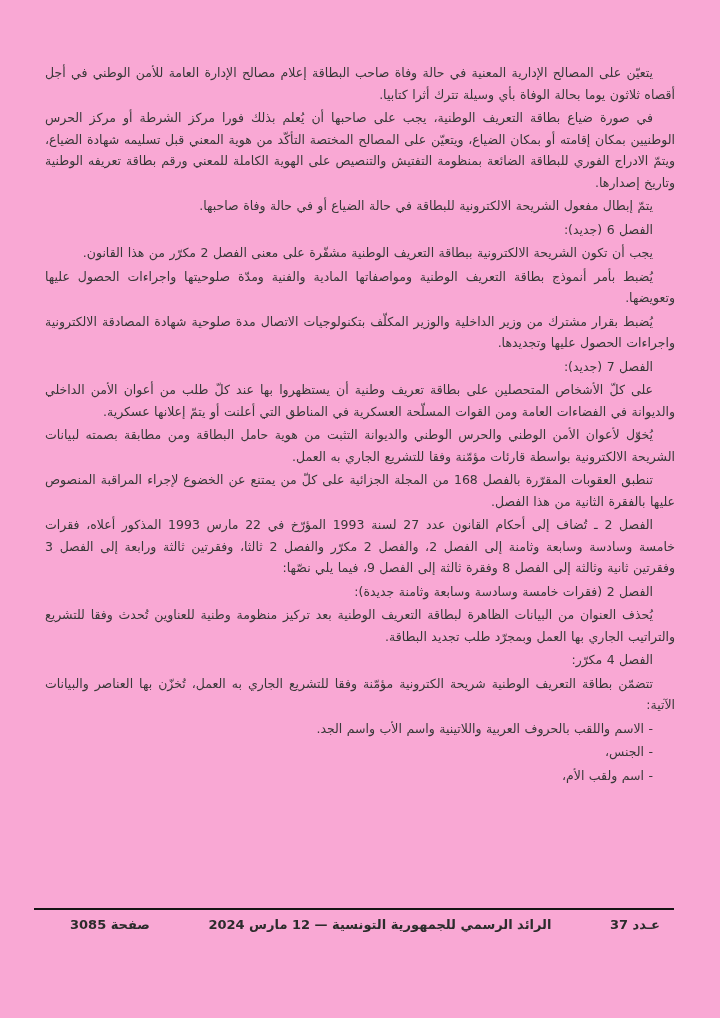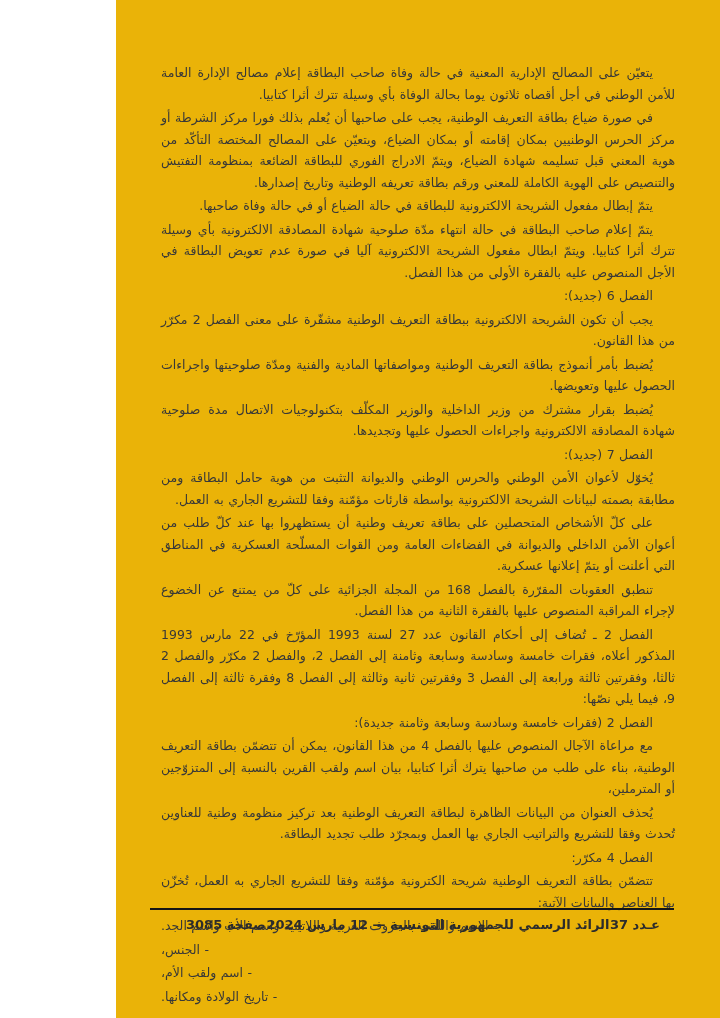--- a/index.html
+++ b/index.html
@@ -2,23 +2,23 @@
 <html lang="ar" dir="rtl"><head>
 <meta charset="utf-8">
 <style>
   html, body {
     margin: 0;
     padding: 0;
     background: #ffffff;
   }
   .page {
     position: relative;
-    width: 604px;
+    width: 720px;
     height: 1018px;
-    background: #eab308;
+    background: #f9a8d4;
     overflow: hidden;
     direction: rtl;
     font-family: "DejaVu Sans", sans-serif;
     color: #383838;
   }
   .content {
     position: absolute;
     top: 62px;
     right: 45px;
     left: 45px;
@@ -27,21 +27,21 @@
     margin: 0 0 2px 0;
     font-size: 12.5px;
     line-height: 21.5px;
     text-align: justify;
     text-indent: 22px;
     word-spacing: 0.5px;
   }
   .para.heading {
   }
   .para.list-item {
-    text-align: left;
+    text-align: right;
   }
   .footer {
     position: absolute;
     top: 908px;
     left: 34px;
     right: 46px;
   }
   .footer-rule {
     border: 0;
     border-top: 2.5px solid #151515;
@@ -59,39 +59,36 @@
 </style>
 </head>
 <body>
 
 <div class="page">
 
   <div class="content">
     <p class="para">يتعيّن على المصالح الإدارية المعنية في حالة وفاة صاحب البطاقة إعلام مصالح الإدارة العامة للأمن الوطني في أجل أقصاه ثلاثون يوما بحالة الوفاة بأي وسيلة تترك أثرا كتابيا.</p>
     <p class="para">في صورة ضياع بطاقة التعريف الوطنية، يجب على صاحبها أن يُعلم بذلك فورا مركز الشرطة أو مركز الحرس الوطنيين بمكان إقامته أو بمكان الضياع، ويتعيّن على المصالح المختصة التأكّد من هوية المعني قبل تسليمه شهادة الضياع، ويتمّ الادراج الفوري للبطاقة الضائعة بمنظومة التفتيش والتنصيص على الهوية الكاملة للمعني ورقم بطاقة تعريفه الوطنية وتاريخ إصدارها.</p>
     <p class="para">يتمّ إبطال مفعول الشريحة الالكترونية للبطاقة في حالة الضياع أو في حالة وفاة صاحبها.</p>
-    <p class="para">يتمّ إعلام صاحب البطاقة في حالة انتهاء مدّة صلوحية شهادة المصادقة الالكترونية بأي وسيلة تترك أثرا كتابيا. ويتمّ ابطال مفعول الشريحة الالكترونية آليا في صورة عدم تعويض البطاقة في الأجل المنصوص عليه بالفقرة الأولى من هذا الفصل.</p>
     <p class="para heading">الفصل 6 (جديد):</p>
     <p class="para">يجب أن تكون الشريحة الالكترونية ببطاقة التعريف الوطنية مشفّرة على معنى الفصل 2 مكرّر من هذا القانون.</p>
     <p class="para">يُضبط بأمر أنموذج بطاقة التعريف الوطنية ومواصفاتها المادية والفنية ومدّة صلوحيتها واجراءات الحصول عليها وتعويضها.</p>
     <p class="para">يُضبط بقرار مشترك من وزير الداخلية والوزير المكلّف بتكنولوجيات الاتصال مدة صلوحية شهادة المصادقة الالكترونية واجراءات الحصول عليها وتجديدها.</p>
     <p class="para heading">الفصل 7 (جديد):</p>
+    <p class="para">على كلّ الأشخاص المتحصلين على بطاقة تعريف وطنية أن يستظهروا بها عند كلّ طلب من أعوان الأمن الداخلي والديوانة في الفضاءات العامة ومن القوات المسلّحة العسكرية في المناطق التي أعلنت أو يتمّ إعلانها عسكرية.</p>
     <p class="para">يُخوّل لأعوان الأمن الوطني والحرس الوطني والديوانة التثبت من هوية حامل البطاقة ومن مطابقة بصمته لبيانات الشريحة الالكترونية بواسطة قارئات مؤمّنة وفقا للتشريع الجاري به العمل.</p>
-    <p class="para">على كلّ الأشخاص المتحصلين على بطاقة تعريف وطنية أن يستظهروا بها عند كلّ طلب من أعوان الأمن الداخلي والديوانة في الفضاءات العامة ومن القوات المسلّحة العسكرية في المناطق التي أعلنت أو يتمّ إعلانها عسكرية.</p>
     <p class="para">تنطبق العقوبات المقرّرة بالفصل 168 من المجلة الجزائية على كلّ من يمتنع عن الخضوع لإجراء المراقبة المنصوص عليها بالفقرة الثانية من هذا الفصل.</p>
     <p class="para">الفصل 2 ـ تُضاف إلى أحكام القانون عدد 27 لسنة 1993 المؤرّخ في 22 مارس 1993 المذكور أعلاه، فقرات خامسة وسادسة وسابعة وثامنة إلى الفصل 2، والفصل 2 مكرّر والفصل 2 ثالثا، وفقرتين ثالثة ورابعة إلى الفصل 3 وفقرتين ثانية وثالثة إلى الفصل 8 وفقرة ثالثة إلى الفصل 9، فيما يلي نصّها:</p>
     <p class="para heading">الفصل 2 (فقرات خامسة وسادسة وسابعة وثامنة جديدة):</p>
-    <p class="para">مع مراعاة الآجال المنصوص عليها بالفصل 4 من هذا القانون، يمكن أن تتضمّن بطاقة التعريف الوطنية، بناء على طلب من صاحبها يترك أثرا كتابيا، بيان اسم ولقب القرين بالنسبة إلى المتزوّجين أو المترملين،</p>
     <p class="para">يُحذف العنوان من البيانات الظاهرة لبطاقة التعريف الوطنية بعد تركيز منظومة وطنية للعناوين تُحدث وفقا للتشريع والتراتيب الجاري بها العمل وبمجرّد طلب تجديد البطاقة.</p>
     <p class="para heading">الفصل 4 مكرّر:</p>
     <p class="para">تتضمّن بطاقة التعريف الوطنية شريحة الكترونية مؤمّنة وفقا للتشريع الجاري به العمل، تُخزّن بها العناصر والبيانات الآتية:</p>
     <p class="para list-item">- الاسم واللقب بالحروف العربية واللاتينية واسم الأب واسم الجد.</p>
     <p class="para list-item">- الجنس،</p>
     <p class="para list-item">- اسم ولقب الأم،</p>
-    <p class="para list-item">- تاريخ الولادة ومكانها.</p>
   </div>
 
   <div class="footer">
     <div class="footer-rule"></div>
     <div class="footer-row">
       <span>عـدد 37</span>
       <span>الرائد الرسمي للجمهورية التونسية — 12 مارس 2024</span>
       <span>صفحة 3085</span>
     </div>
   </div>

